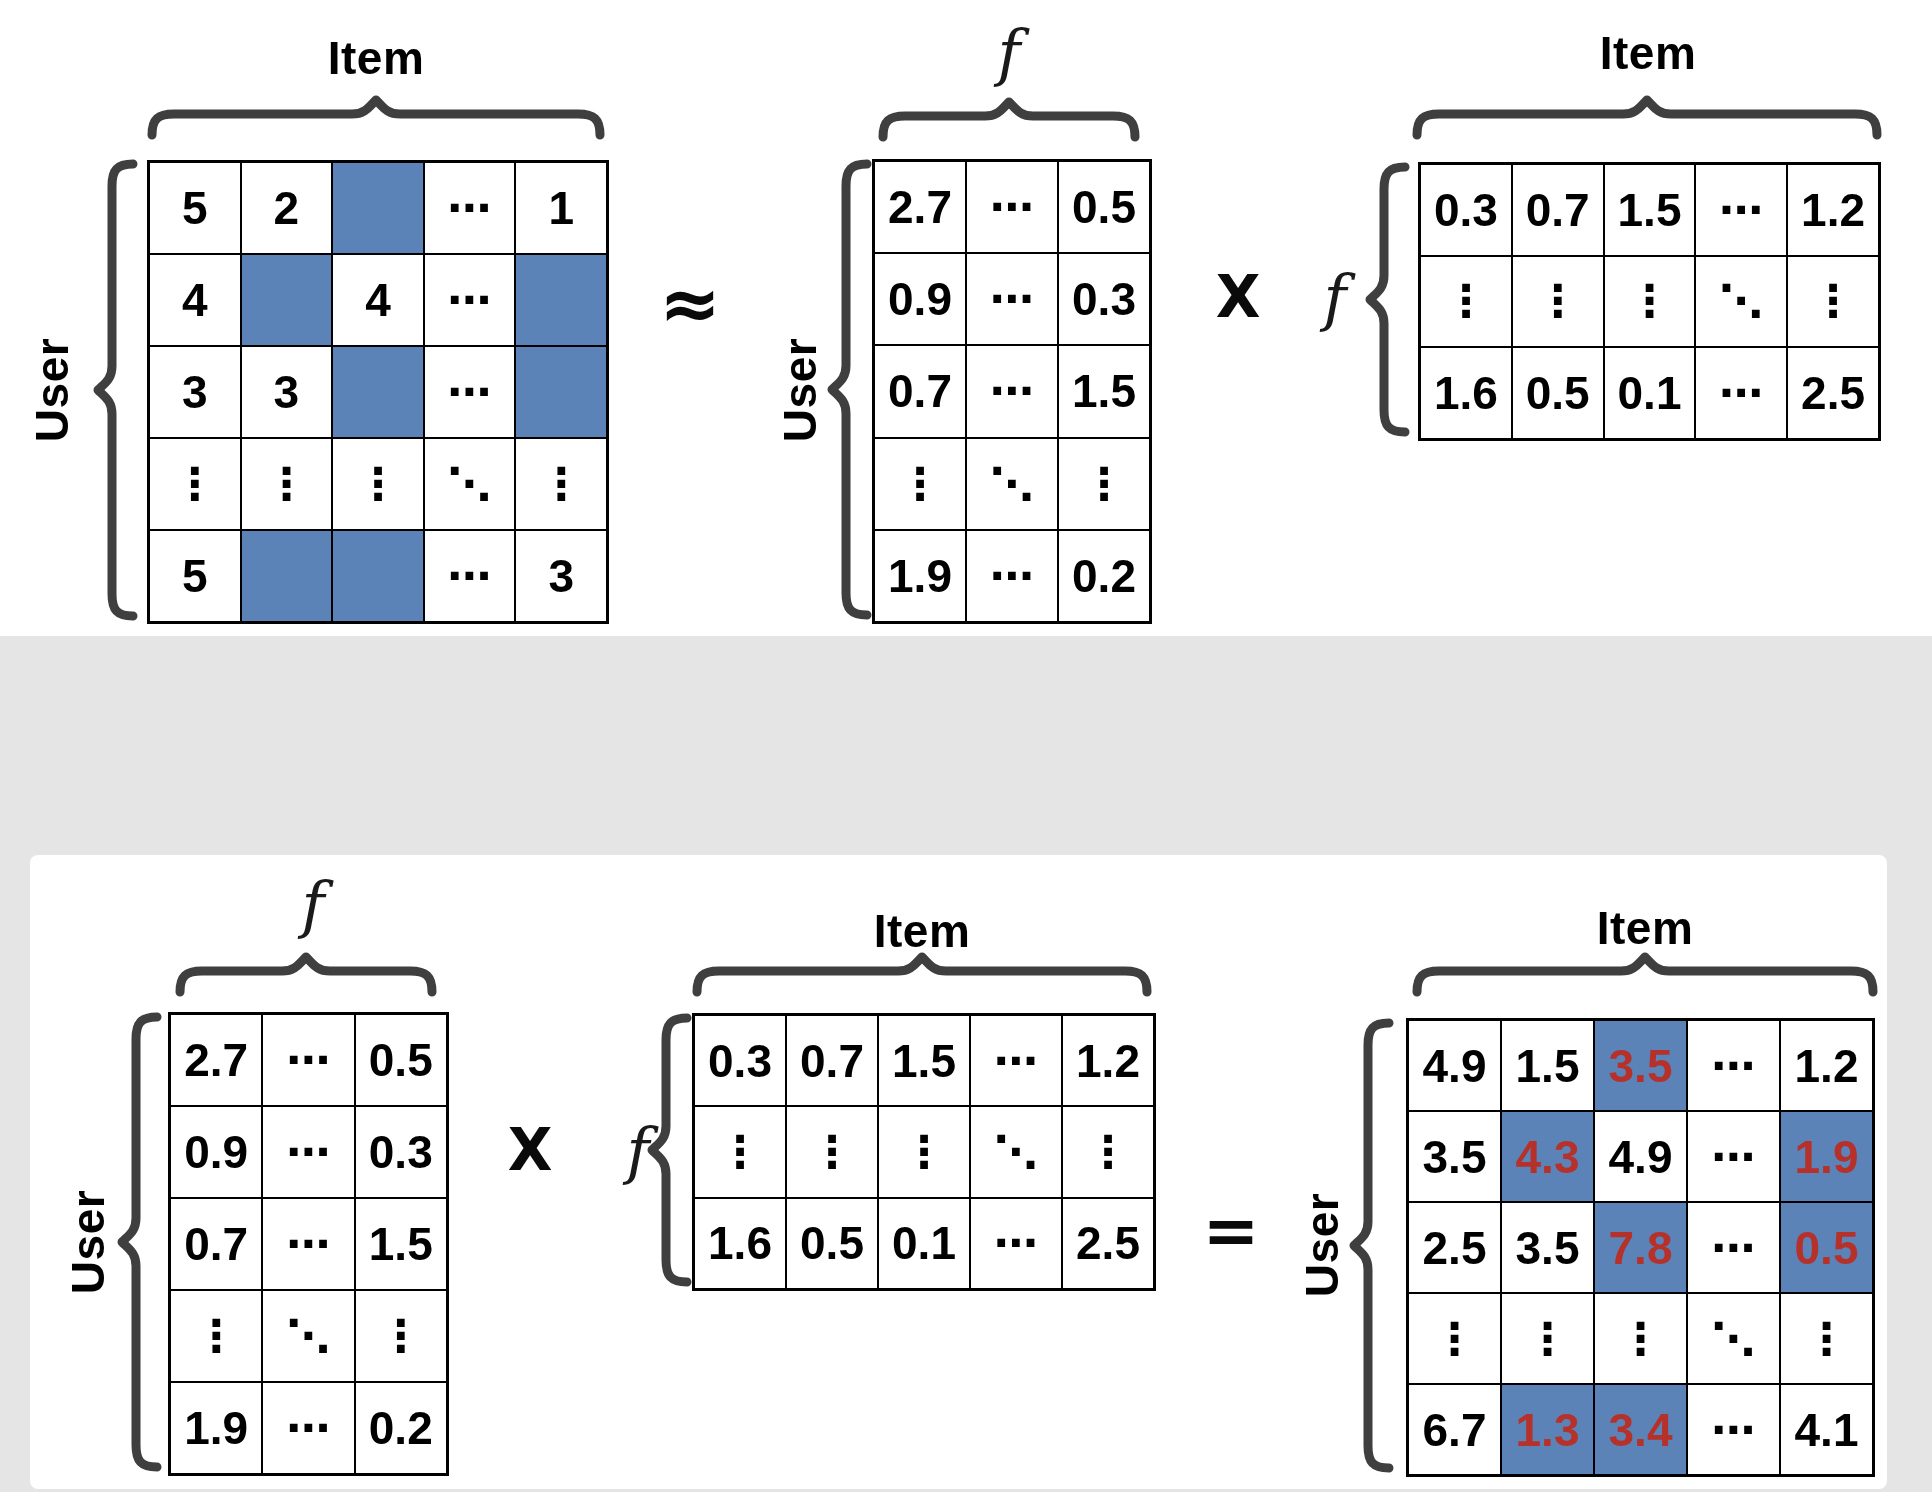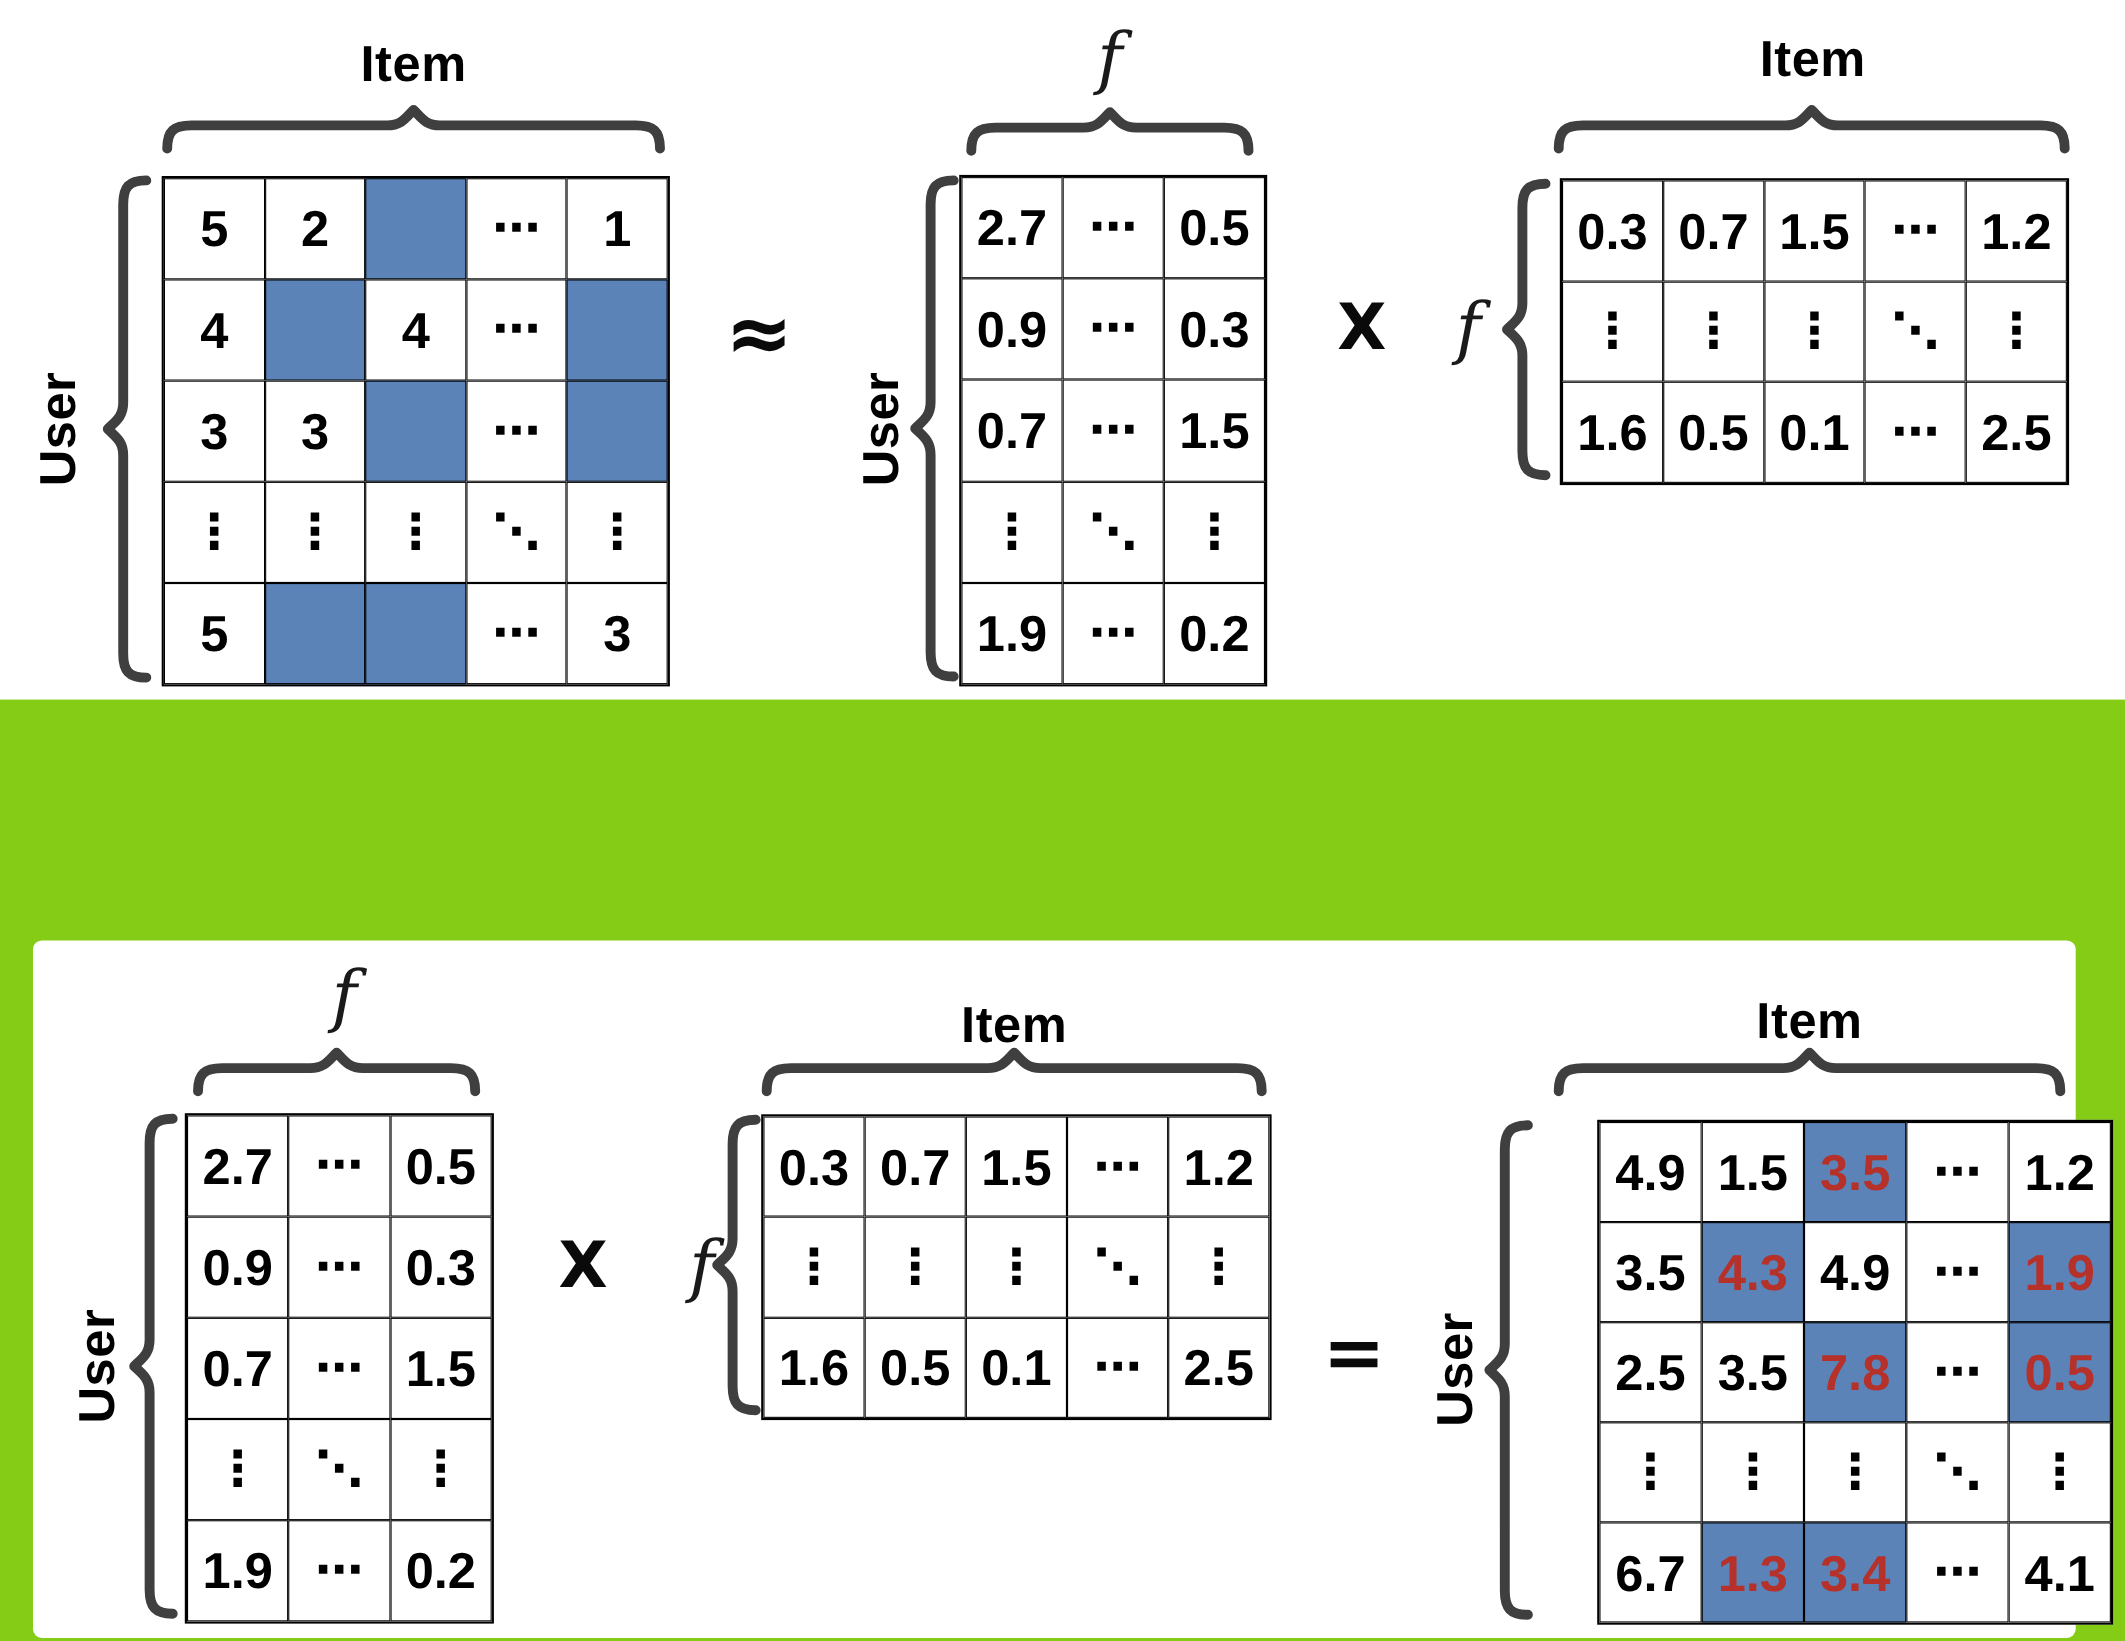--- a/index.html
+++ b/index.html
@@ -1,16 +1,16 @@
 <!DOCTYPE html>
 <html><head>
 <meta charset="utf-8">
 <style>
   html,body{margin:0;padding:0;background:#000;}
-  #canvas{position:relative;width:1932px;height:1492px;background:#84cc16;overflow:hidden;
+  #canvas{position:relative;width:1932px;height:1492px;background:#e5e5e5;overflow:hidden;
           font-family:"Liberation Sans",sans-serif;}
   .band{position:absolute;background:#fff;}
   #top-band{left:0;top:0;width:1932px;height:636px;}
   #bottom-panel{left:30px;top:855px;width:1857px;height:634px;border-radius:8px;}
   .matrix{position:absolute;display:grid;border:2px solid #000;background:#fff;}
   .cell{box-sizing:border-box;border:1.5px solid #000;display:flex;align-items:center;justify-content:center;
         font-weight:700;font-size:46px;color:#000;background:#fff;line-height:1;}
   .cell.miss{background:#5b83b8;}
   .cell.pred{background:#5b83b8;color:#b5312a;}
   .cell.dots{font-family:"DejaVu Sans",sans-serif;font-size:44px;font-weight:700;}
@@ -181,21 +181,21 @@
   <div class="op" style="left:1181px;top:1195px;width:100px;height:70px;font-size:68px;">=</div>
 
   <div class="hlabel" style="left:1545px;top:900px;width:200px;height:56px;">Item</div>
   <svg class="brace" style="left:1412px;top:953px;" width="466" height="44" viewBox="0 0 466 44">
       <path d="M5 39 C5 23 11 18 27 18 L209 18 C222 18 226 11 233 4 C240 11 244 18 257 18 L439 18 C455 18 461 23 461 39" fill="none" stroke="#3f3f3f" stroke-width="9" stroke-linecap="round" stroke-linejoin="round"></path>
     </svg>
   <div class="vlabel" style="left:1262px;top:1221px;width:120px;height:48px;">User</div>
   <svg class="brace" style="left:1350px;top:1018px;" width="44" height="455" viewBox="0 0 44 455">
       <path d="M39 5 C23 5 18 11 18 27 L18 203.5 C18 216.5 11 220.5 4 227.5 C11 234.5 18 238.5 18 251.5 L18 428 C18 444 23 450 39 450" fill="none" stroke="#3f3f3f" stroke-width="9" stroke-linecap="round" stroke-linejoin="round"></path>
     </svg>
-  <div class="matrix" style="left:1452px;top:1018px;grid-template-columns:repeat(5,93px);grid-auto-rows:91px;">
+  <div class="matrix" style="left:1406px;top:1018px;grid-template-columns:repeat(5,93px);grid-auto-rows:91px;">
       <div class="cell">4.9</div>
       <div class="cell">1.5</div>
       <div class="cell pred">3.5</div>
       <div class="cell dots">⋯</div>
       <div class="cell">1.2</div>
       <div class="cell">3.5</div>
       <div class="cell pred">4.3</div>
       <div class="cell">4.9</div>
       <div class="cell dots">⋯</div>
       <div class="cell pred">1.9</div>

